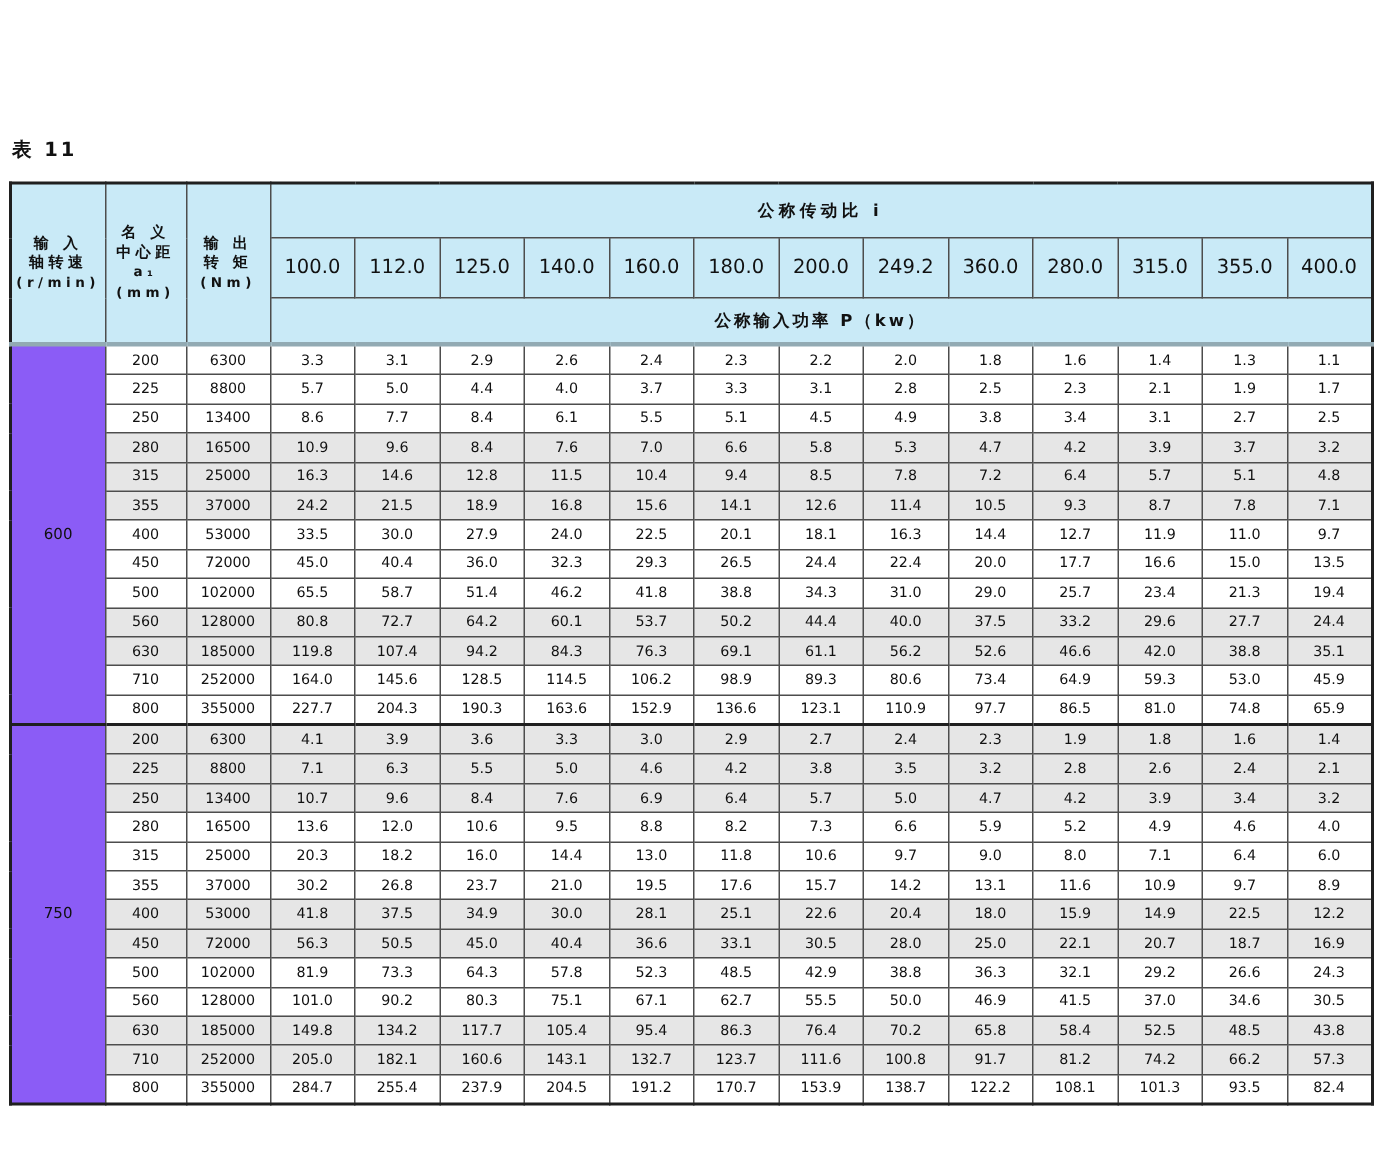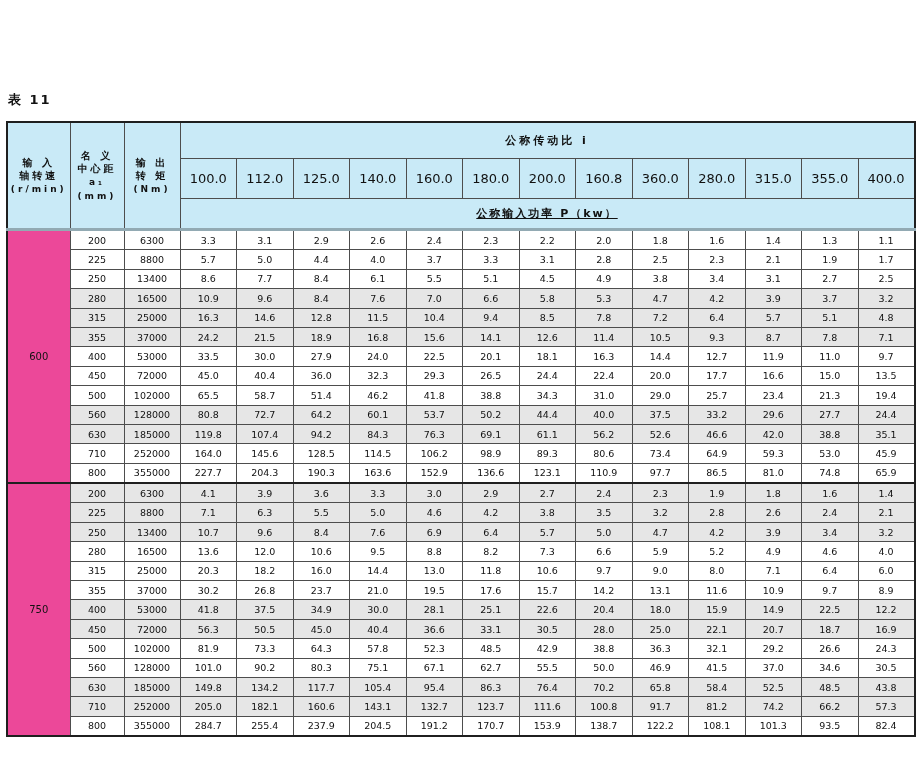--- a/index.html
+++ b/index.html
@@ -30,27 +30,27 @@
   }
   thead th{
     background:var(--header-bg);
     font-weight:bold;
     font-size:11px;
   }
   th.corner{font-size:10px;line-height:13px;font-weight:bold;}
   th.corner .sub{font-size:9px;font-weight:bold;}
   tr.ratio-row th{height:39px;font-size:13px;font-weight:normal;}
   tr.band-top th{height:35px;letter-spacing:3px;margin-top:21px;}
-  tr.band-bottom th{height:29px;letter-spacing:2px;text-decoration:underline;}
+  tr.band-bottom th{height:29px;letter-spacing:2px;}
   tbody td{
     height:18.4px;
     font-size:9.5px;
     background:#ffffff;
   }
-  tbody td.speed-cell{background:#ec4899;font-size:10px;}
+  tbody td.speed-cell{background:#8b5cf6;font-size:10px;}
   tbody tr.shaded td:not(.speed-cell){background:var(--stripe);}
   tbody tr.first-row td{border-top:3px solid var(--divider);}
   tbody tr.group-start td{border-top:2px solid var(--outer);}
 </style>
 </head>
 <body>
 
 <div class="page">
   <div class="caption">表 11</div>
 
@@ -82,21 +82,21 @@
         <th colspan="13">公称传动比 i</th>
       </tr>
       <tr class="ratio-row">
         <th>100.0</th>
         <th>112.0</th>
         <th>125.0</th>
         <th>140.0</th>
         <th>160.0</th>
         <th>180.0</th>
         <th>200.0</th>
-        <th>160.8</th>
+        <th>249.2</th>
         <th>360.0</th>
         <th>280.0</th>
         <th>315.0</th>
         <th>355.0</th>
         <th>400.0</th>
       </tr>
       <tr class="band-bottom">
         <th colspan="13">公称输入功率 P（kw）</th>
       </tr>
     </thead>

